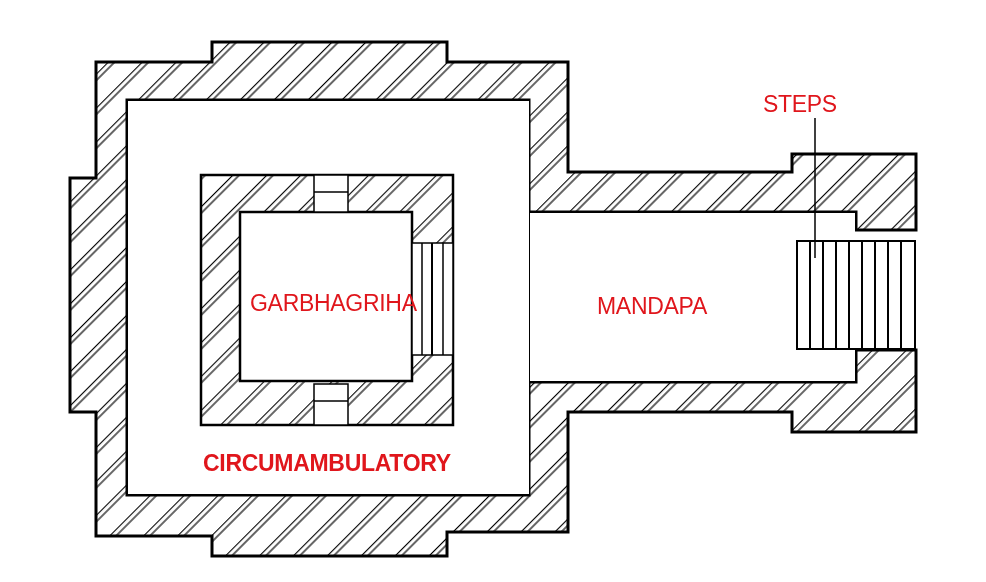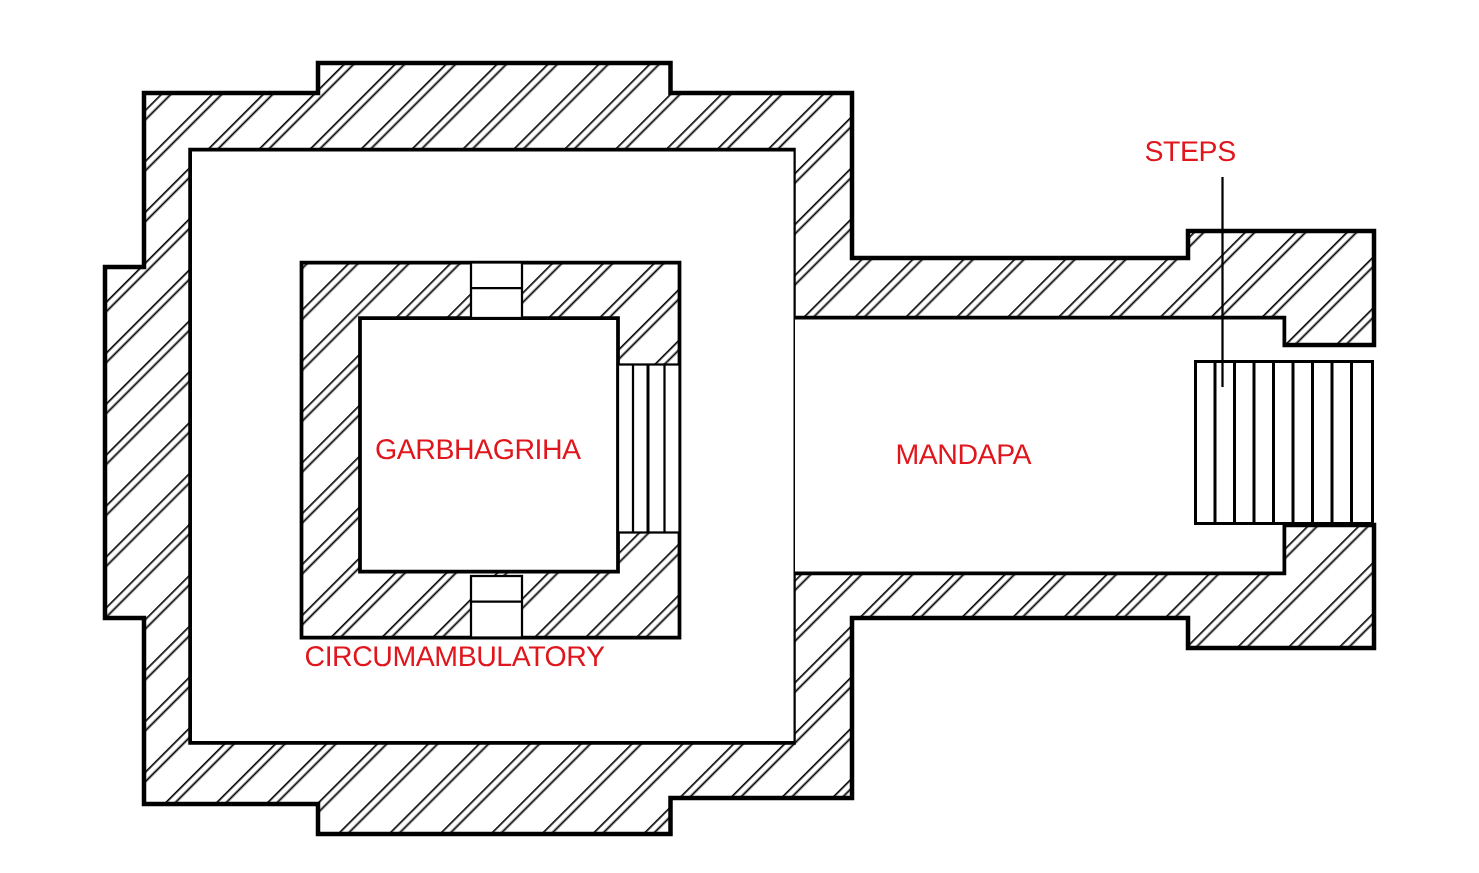--- a/index.html
+++ b/index.html
@@ -1,21 +1,21 @@
 <!DOCTYPE html>
 <html><head>
 <meta charset="utf-8">
 <style>
   html, body { margin: 0; padding: 0; background: #ffffff; }
   body { width: 986px; height: 582px; position: relative; overflow: hidden; }
   #plan { position: absolute; left: 0; top: 0; }
   .label {
     position: absolute;
     font-family: "Liberation Sans", sans-serif;
-    font-size: 19px;
+    font-size: 23px;
     color: #e0161c;
     white-space: nowrap;
     letter-spacing: -0.3px;
   }
 </style>
 </head>
 <body>
 
 <svg id="plan" width="986" height="582" viewBox="0 0 986 582" xmlns="http://www.w3.org/2000/svg">
   <defs>
@@ -71,13 +71,13 @@
     <rect x="412" y="243" width="41" height="112" fill="#fff" stroke="#000" stroke-width="1.5"></rect>
     <line x1="422" y1="243" x2="422" y2="355" stroke="#000" stroke-width="1.5"></line>
     <line x1="432" y1="243" x2="432" y2="355" stroke="#000" stroke-width="2"></line>
     <line x1="443" y1="243" x2="443" y2="355" stroke="#000" stroke-width="1.5"></line>
   </g>
 </svg>
 
 <div class="label" style="left:763px; top:91px;">STEPS</div>
 <div class="label" style="left:250px; top:290px;">GARBHAGRIHA</div>
 <div class="label" style="left:597px; top:293px;">MANDAPA</div>
-<div class="label" style="left:203px; top:428px;">CIRCUMAMBULATORY</div>
+<div class="label" style="left:203px; top:450px;font-weight:bold;">CIRCUMAMBULATORY</div>
 
 </body></html>

